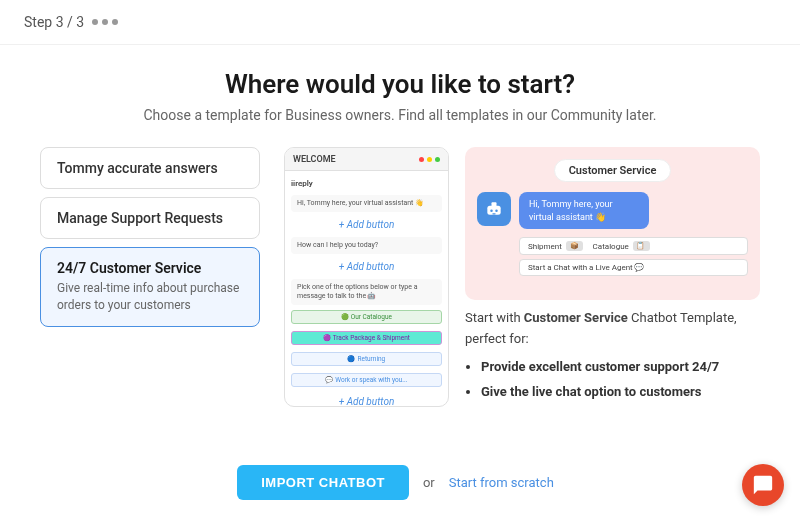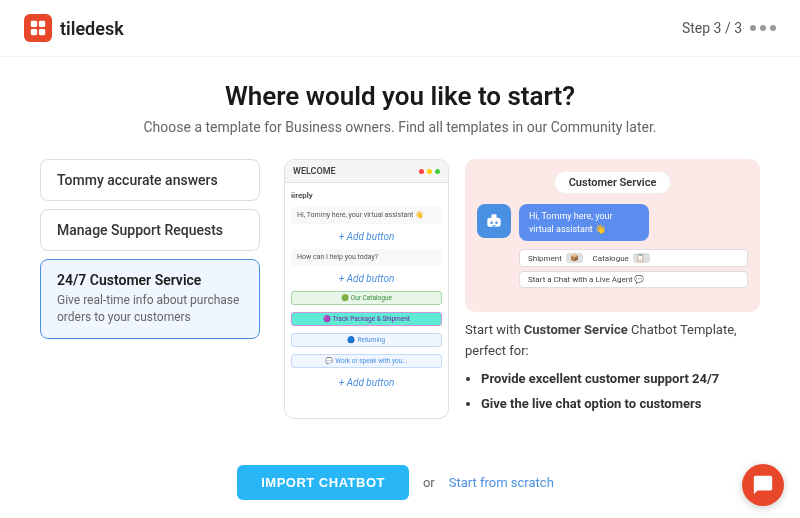--- a/index.html
+++ b/index.html
@@ -364,31 +364,20 @@
       color: #333;
       margin-bottom: 4px;
       font-weight: 500;
     }
     .bullet-list li strong { font-weight: 700; }
   </style>
 </head>
 <body>
 
 <div class="header">
-  <div class="logo">
-    <div class="logo-icon">
-      <svg viewBox="0 0 20 20" fill="white" xmlns="http://www.w3.org/2000/svg">
-        <rect x="2" y="2" width="7" height="7" rx="1.5"></rect>
-        <rect x="11" y="2" width="7" height="7" rx="1.5"></rect>
-        <rect x="2" y="11" width="7" height="7" rx="1.5"></rect>
-        <rect x="11" y="11" width="7" height="7" rx="1.5"></rect>
-      </svg>
-    </div>
-    <span class="logo-text">tiledesk</span>
-  </div>
   <div class="step-indicator">
     <span>Step  3 / 3</span>
     <div class="step-dots">
       <div class="dot" style="background:#999"></div>
       <div class="dot" style="background:#999"></div>
       <div class="dot" style="background:#999"></div>
     </div>
   </div>
 </div>
 
@@ -421,20 +410,21 @@
             <div class="flow-header-dot" style="background:#fc0"></div>
             <div class="flow-header-dot" style="background:#4c4"></div>
           </div>
         </div>
         <div class="flow-content">
           <div class="flow-bot-name">iireply</div>
           <div class="flow-message-block">Hi, Tommy here, your virtual assistant 👋</div>
           <div class="flow-add-btn">+ Add button</div>
           <div class="flow-message-block">How can I help you today?</div>
           <div class="flow-add-btn">+ Add button</div>
+          <div class="flow-message-block">Pick one of the options below or type a message to talk to the 🤖</div>
           <div class="flow-catalogue-btn">🟢 Our Catalogue</div>
           <div class="flow-track-btn">🟣 Track Package &amp; Shipment</div>
           <div class="flow-option-btn">🔵 Returning</div>
           <div class="flow-option-btn">💬 Work or speak with you...</div>
           <div class="flow-add-btn">+ Add button</div>
         </div>
       </div>
 
       <div class="preview-right-panel">
         <div class="cs-preview">

